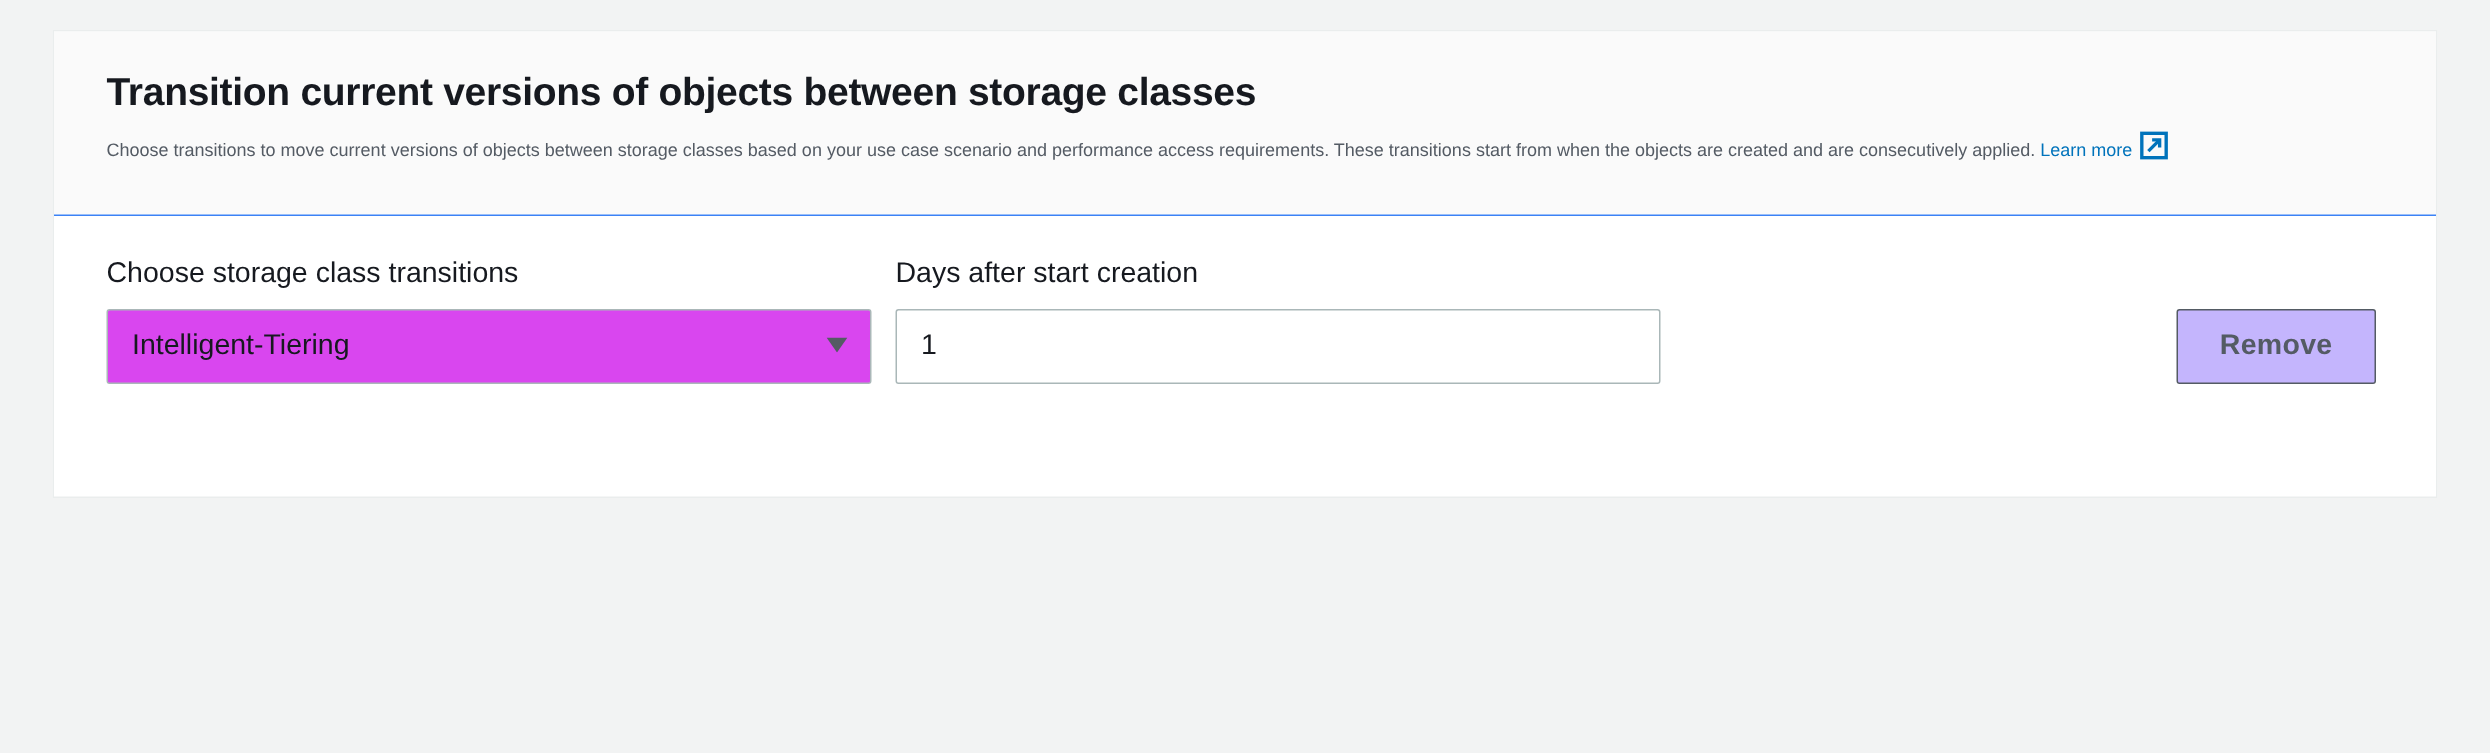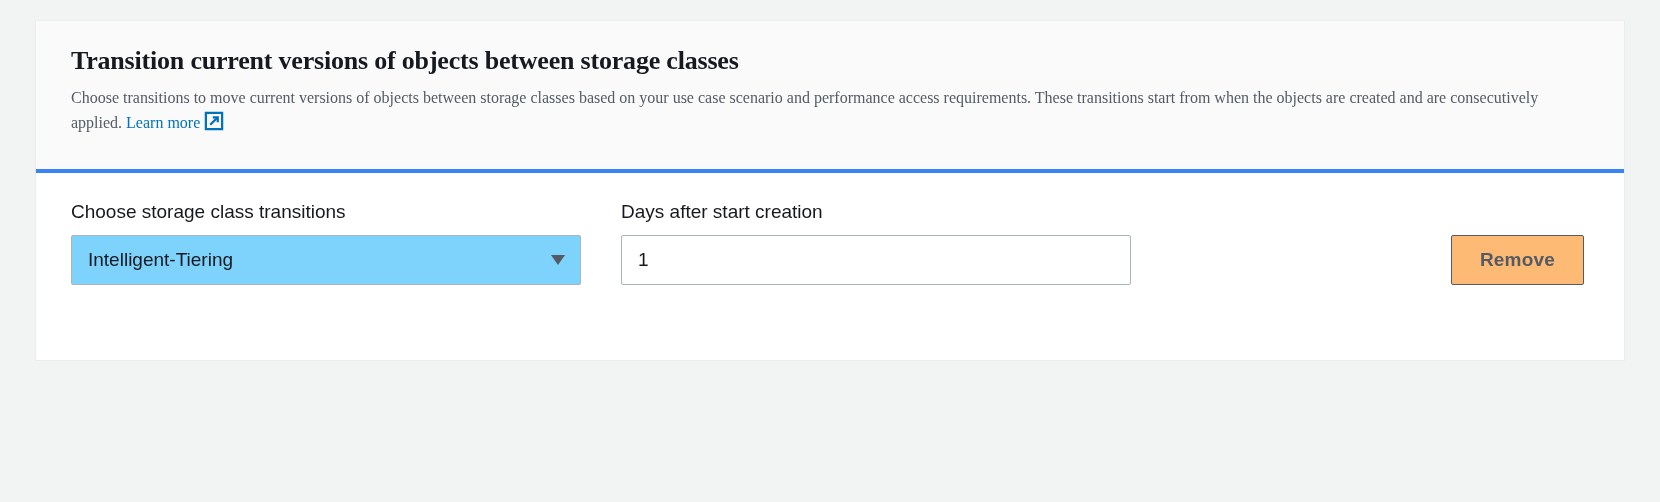--- a/index.html
+++ b/index.html
@@ -8,73 +8,72 @@
     background: #f2f3f3;
     padding: 20px 35px;
     color: #16191f;
   }
   .panel {
     background: #ffffff;
     border: 1px solid #eaeded;
   }
   .panel-header {
     background: #fafafa;
-    border-bottom: 4px solid #3b82f6;
+    border-bottom: 1px solid #3b82f6;
     padding: 25px 35px 30px 35px;
-    font-family: Liberation Serif, serif;
   }
   .panel-title {
     font-size: 26px;
     font-weight: 700;
     color: #16191f;
     margin-bottom: 10px;
     letter-spacing: -0.2px;
   }
   .panel-desc {
-    font-size: 16px;
+    font-size: 12px;
     line-height: 1.55;
     color: #545b64;
   }
   .learn-more {
     color: #0073bb;
     text-decoration: none;
     font-weight: 400;
     white-space: nowrap;
   }
   .ext-icon {
     display: inline-block;
     vertical-align: -3px;
     margin-left: 4px;
   }
   .panel-body {
     padding: 28px 35px 35px 35px;
   }
   .row {
     display: flex;
     align-items: flex-end;
-    gap: 40px;
+    gap: 16px;
     margin-bottom: 40px;
   }
   .field { display: flex; flex-direction: column; }
   .field-label {
     font-size: 19px;
     color: #16191f;
     margin-bottom: 12px;
     font-weight: 400;
   }
   .select {
     position: relative;
     width: 510px;
   }
   .select-box {
     width: 100%;
     height: 50px;
     border: 1px solid #aab7b8;
     border-radius: 2px;
-    background: #7dd3fc;
+    background: #d946ef;
     padding: 0 44px 0 16px;
     font-size: 19px;
     color: #16191f;
     display: flex;
     align-items: center;
     cursor: pointer;
   }
   .select-caret {
     position: absolute;
     right: 16px;
@@ -88,21 +87,21 @@
     border: 1px solid #aab7b8;
     border-radius: 2px;
     padding: 0 16px;
     font-size: 19px;
     color: #16191f;
     font-family: inherit;
   }
   .btn {
     height: 50px;
     border: 1px solid #545b64;
-    background: #fdba74;
+    background: #c4b5fd;
     color: #545b64;
     font-size: 19px;
     font-weight: 700;
     padding: 0 28px;
     border-radius: 2px;
     cursor: pointer;
     font-family: inherit;
     letter-spacing: 0.2px;
   }
   .remove-col { margin-left: auto; padding-right: 5px; }

